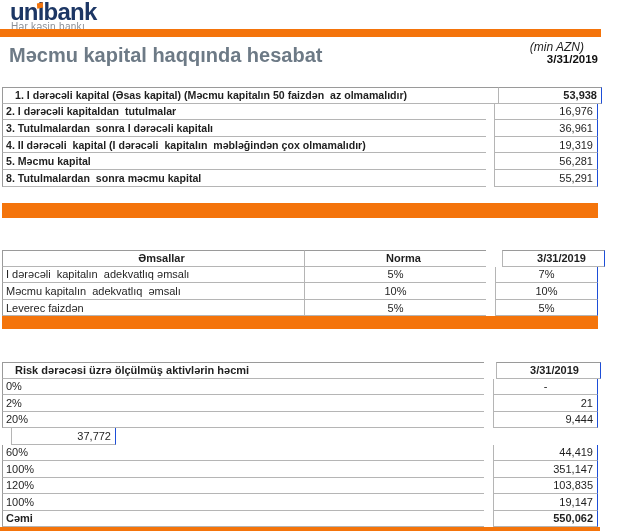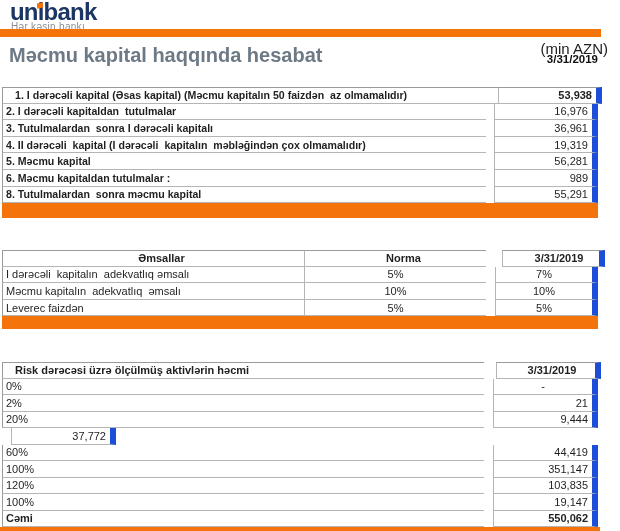--- a/index.html
+++ b/index.html
@@ -7,29 +7,29 @@
         font-family:"Liberation Sans", sans-serif;color:#1f1f1f;text-align:center;}
   
   .logo-word{position:absolute;left:10px;top:0px;font-size:24px;font-weight:bold;
              color:#1c3664;letter-spacing:-0.8px;line-height:24px;}
   .logo-word .ipart{position:relative;display:inline-block;}
   .logo-word .ipart::after{content:"";position:absolute;left:-0.5px;top:2.5px;width:6px;height:5px;
              background:#f4740b;transform:rotate(-12deg) skewX(-8deg);}
   .logo-tagline{position:absolute;left:11px;top:21px;font-size:10px;color:#8a8f96;letter-spacing:0.3px;}
   .bar-top{position:absolute;left:0;top:29px;width:601px;height:8px;background:#f4740b;}
   .title{position:absolute;left:9px;top:44px;font-size:20px;font-weight:bold;color:#6d7a86;}
-  .unit-note{position:absolute;right:12px;top:40px;font-size:15px;color:#222;}
+  .unit-note{position:absolute;right:36px;top:40px;font-size:12px;font-style:italic;color:#222;}
   .header-date{position:absolute;right:22px;top:53px;font-size:11.5px;font-weight:bold;color:#111;}
   
   .table{position:absolute;left:2px;width:596px;border-top:0;}
   .row{display:flex;box-sizing:border-box;}
   .cell{box-sizing:border-box;flex:0 0 auto;white-space:pre;overflow:hidden;
         font-size:11px;display:flex;align-items:center;}
   .cell.label{padding-left:3px;border-left:1px solid #9a9a9a;border-bottom:1px solid #b5b5b5;}
-  .cell.val{justify-content:flex-end;padding-right:4px;border-right:6px solid #1d4ed8;
+  .cell.val{justify-content:flex-end;padding-right:4px;border-right:1px solid #1d4ed8;
             border-left:1px solid #b5b5b5;border-bottom:1px solid #b5b5b5;}
   .cell.mid{justify-content:center;border-left:1px solid #b5b5b5;border-bottom:1px solid #b5b5b5;}
   .cell.gap{background:#fff;}
   .cell.gap.boxed{border-top:1px solid #9a9a9a;border-bottom:1px solid #b5b5b5;}
   .row.first .cell{border-top:1px solid #9a9a9a;padding-left:12px;}
   .row.first .cell.gap{border-top:0;}
   .bold{font-weight:bold;}
   .center{justify-content:center !important;padding-right:0 !important;}
   
   .t1{top:87px;}
@@ -90,25 +90,20 @@
     </div>
     <div class="row">
       <div class="cell label">4. II dərəcəli  kapital (I dərəcəli  kapitalın  məbləğindən çox olmamalıdır)</div>
       <div class="cell gap"></div>
       <div class="cell val">19,319</div>
     </div>
     <div class="row">
       <div class="cell label">5. Məcmu kapital</div>
       <div class="cell gap"></div>
       <div class="cell val">56,281</div>
-    </div>
-    <div class="row">
-      <div class="cell label">6. Məcmu kapitaldan tutulmalar :</div>
-      <div class="cell gap"></div>
-      <div class="cell val">989</div>
     </div>
     <div class="row">
       <div class="cell label">8. Tutulmalardan  sonra məcmu kapital</div>
       <div class="cell gap"></div>
       <div class="cell val">55,291</div>
     </div>
   </div>
   <div class="bar-t1"></div>
 
   <div class="table t2">

